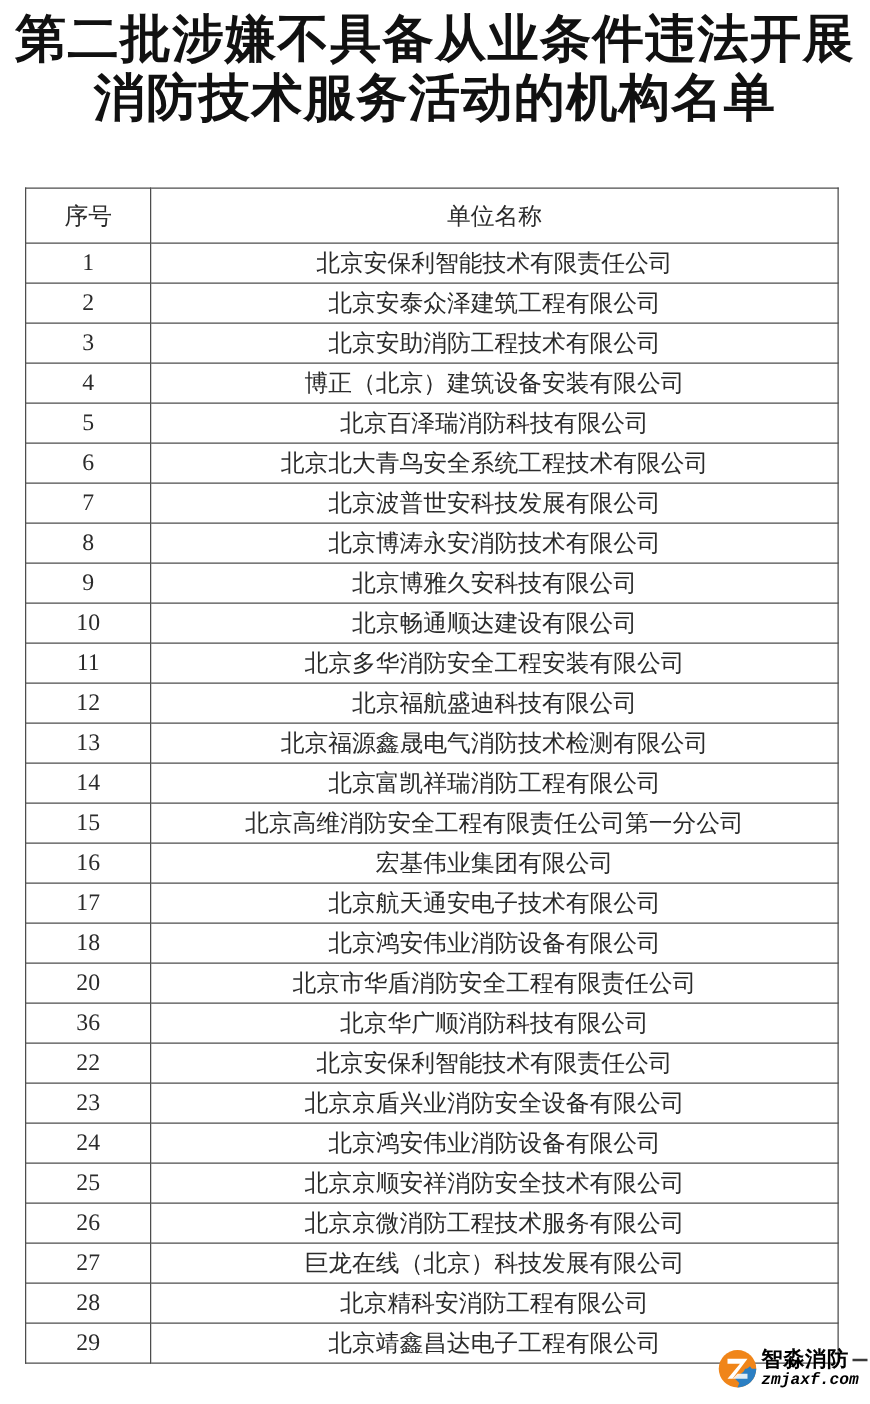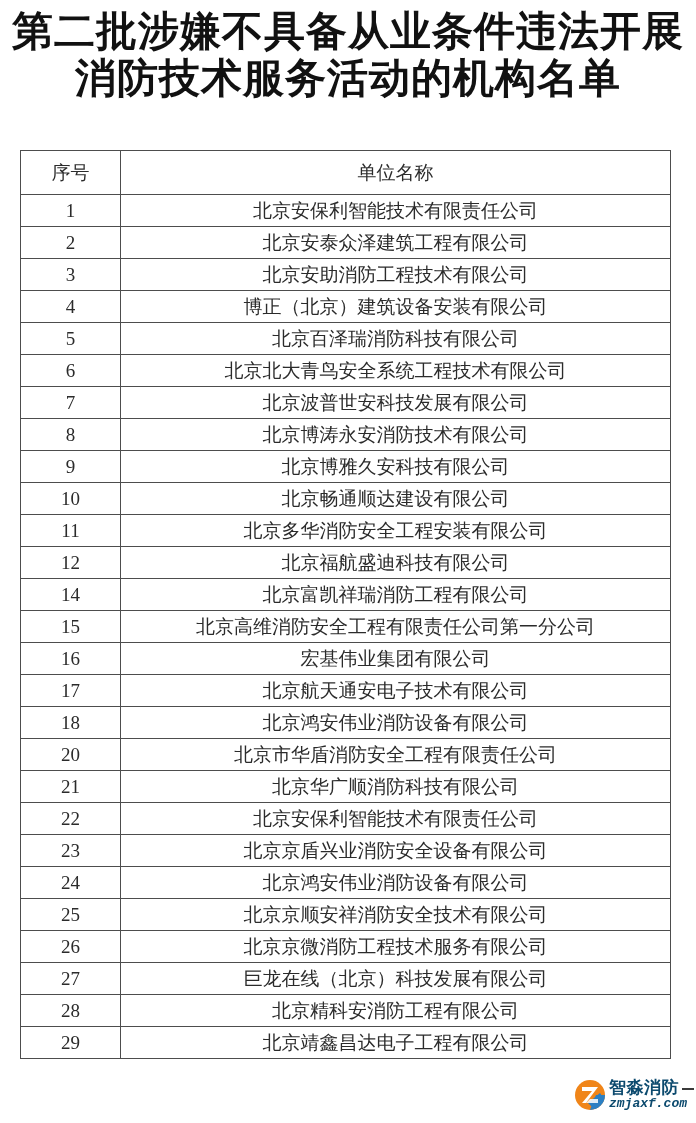--- a/index.html
+++ b/index.html
@@ -61,21 +61,21 @@
     background: transparent;
   }
   .watermark-logo {
     width: 32px;
     height: 32px;
     flex: 0 0 auto;
     margin-right: 3px;
   }
   .watermark-text {
     font-family: "Liberation Sans", "DejaVu Sans", sans-serif;
-    color: #0c4a6e;
+    color: #000000;
     line-height: 1.05;
     position: relative;
   }
   .watermark-brand {
     font-size: 17px;
     font-weight: bold;
     letter-spacing: 0.5px;
     display: inline-block;
   }
   .watermark-dash {
@@ -152,20 +152,24 @@
       </tr>
       <tr>
         <td class="col-no">11</td>
         <td class="col-name">北京多华消防安全工程安装有限公司</td>
       </tr>
       <tr>
         <td class="col-no">12</td>
         <td class="col-name">北京福航盛迪科技有限公司</td>
       </tr>
       <tr>
+        <td class="col-no">13</td>
+        <td class="col-name">北京福源鑫晟电气消防技术检测有限公司</td>
+      </tr>
+      <tr>
         <td class="col-no">14</td>
         <td class="col-name">北京富凯祥瑞消防工程有限公司</td>
       </tr>
       <tr>
         <td class="col-no">15</td>
         <td class="col-name">北京高维消防安全工程有限责任公司第一分公司</td>
       </tr>
       <tr>
         <td class="col-no">16</td>
         <td class="col-name">宏基伟业集团有限公司</td>
@@ -176,21 +180,21 @@
       </tr>
       <tr>
         <td class="col-no">18</td>
         <td class="col-name">北京鸿安伟业消防设备有限公司</td>
       </tr>
       <tr>
         <td class="col-no">20</td>
         <td class="col-name">北京市华盾消防安全工程有限责任公司</td>
       </tr>
       <tr>
-        <td class="col-no">21</td>
+        <td class="col-no">36</td>
         <td class="col-name">北京华广顺消防科技有限公司</td>
       </tr>
       <tr>
         <td class="col-no">22</td>
         <td class="col-name">北京安保利智能技术有限责任公司</td>
       </tr>
       <tr>
         <td class="col-no">23</td>
         <td class="col-name">北京京盾兴业消防安全设备有限公司</td>
       </tr>

